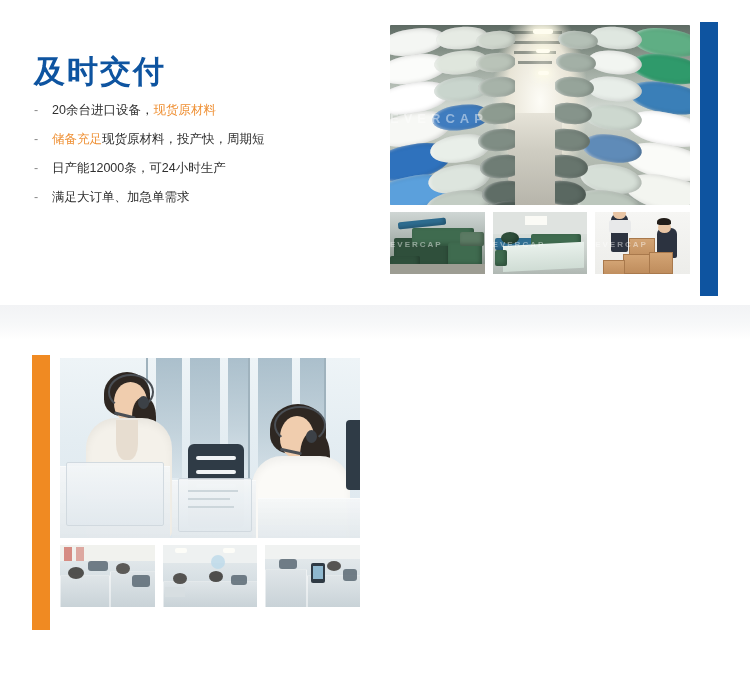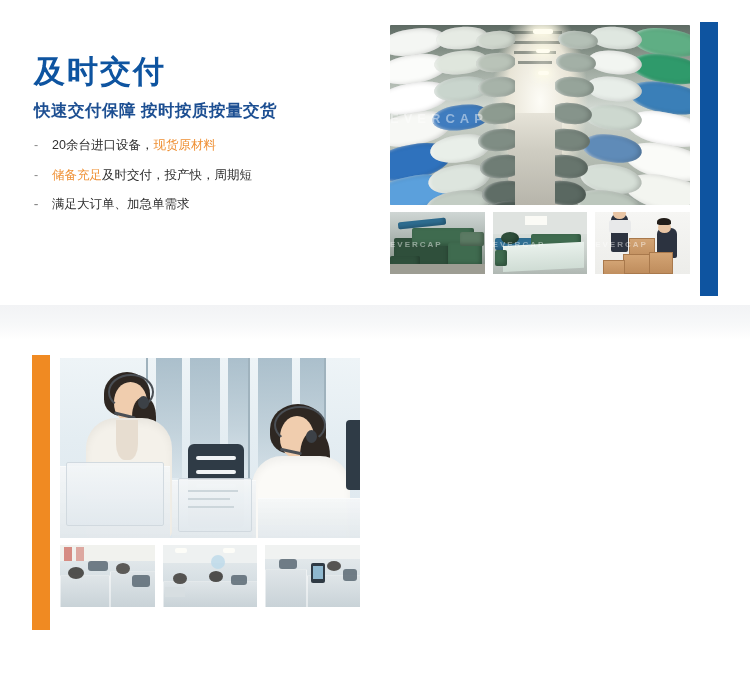--- a/index.html
+++ b/index.html
@@ -298,31 +298,30 @@
 </style>
 </head>
 <body>
 
 <div class="page">
 
   <div class="section-one">
 
     <div class="text-block block-one">
       <h1 class="headline headline-blue">及时交付</h1>
-      <h2 class="subhead subhead-blue">快速交付保障  按时按质按量交货</h2>
 
       <ul class="bullets">
         <li>
           <span class="dash">-</span><span>20余台进口设备，</span><span class="hl">现货原材料</span>
         </li>
         <li>
-          <span class="dash">-</span><span class="hl">储备充足</span><span>及时交付，投产快，周期短</span>
+          <span class="dash">-</span><span class="hl">储备充足</span><span>现货原材料，投产快，周期短</span>
         </li>
         <li>
-          <span class="dash">-</span>
+          <span class="dash">-</span><span>日产能12000条，可24小时生产</span>
         </li>
         <li>
           <span class="dash">-</span><span>满足大订单、加急单需求</span>
         </li>
       </ul>
     </div>
 
     <div class="accent-bar accent-blue"></div>
 
     <div class="photo-group group-one">

